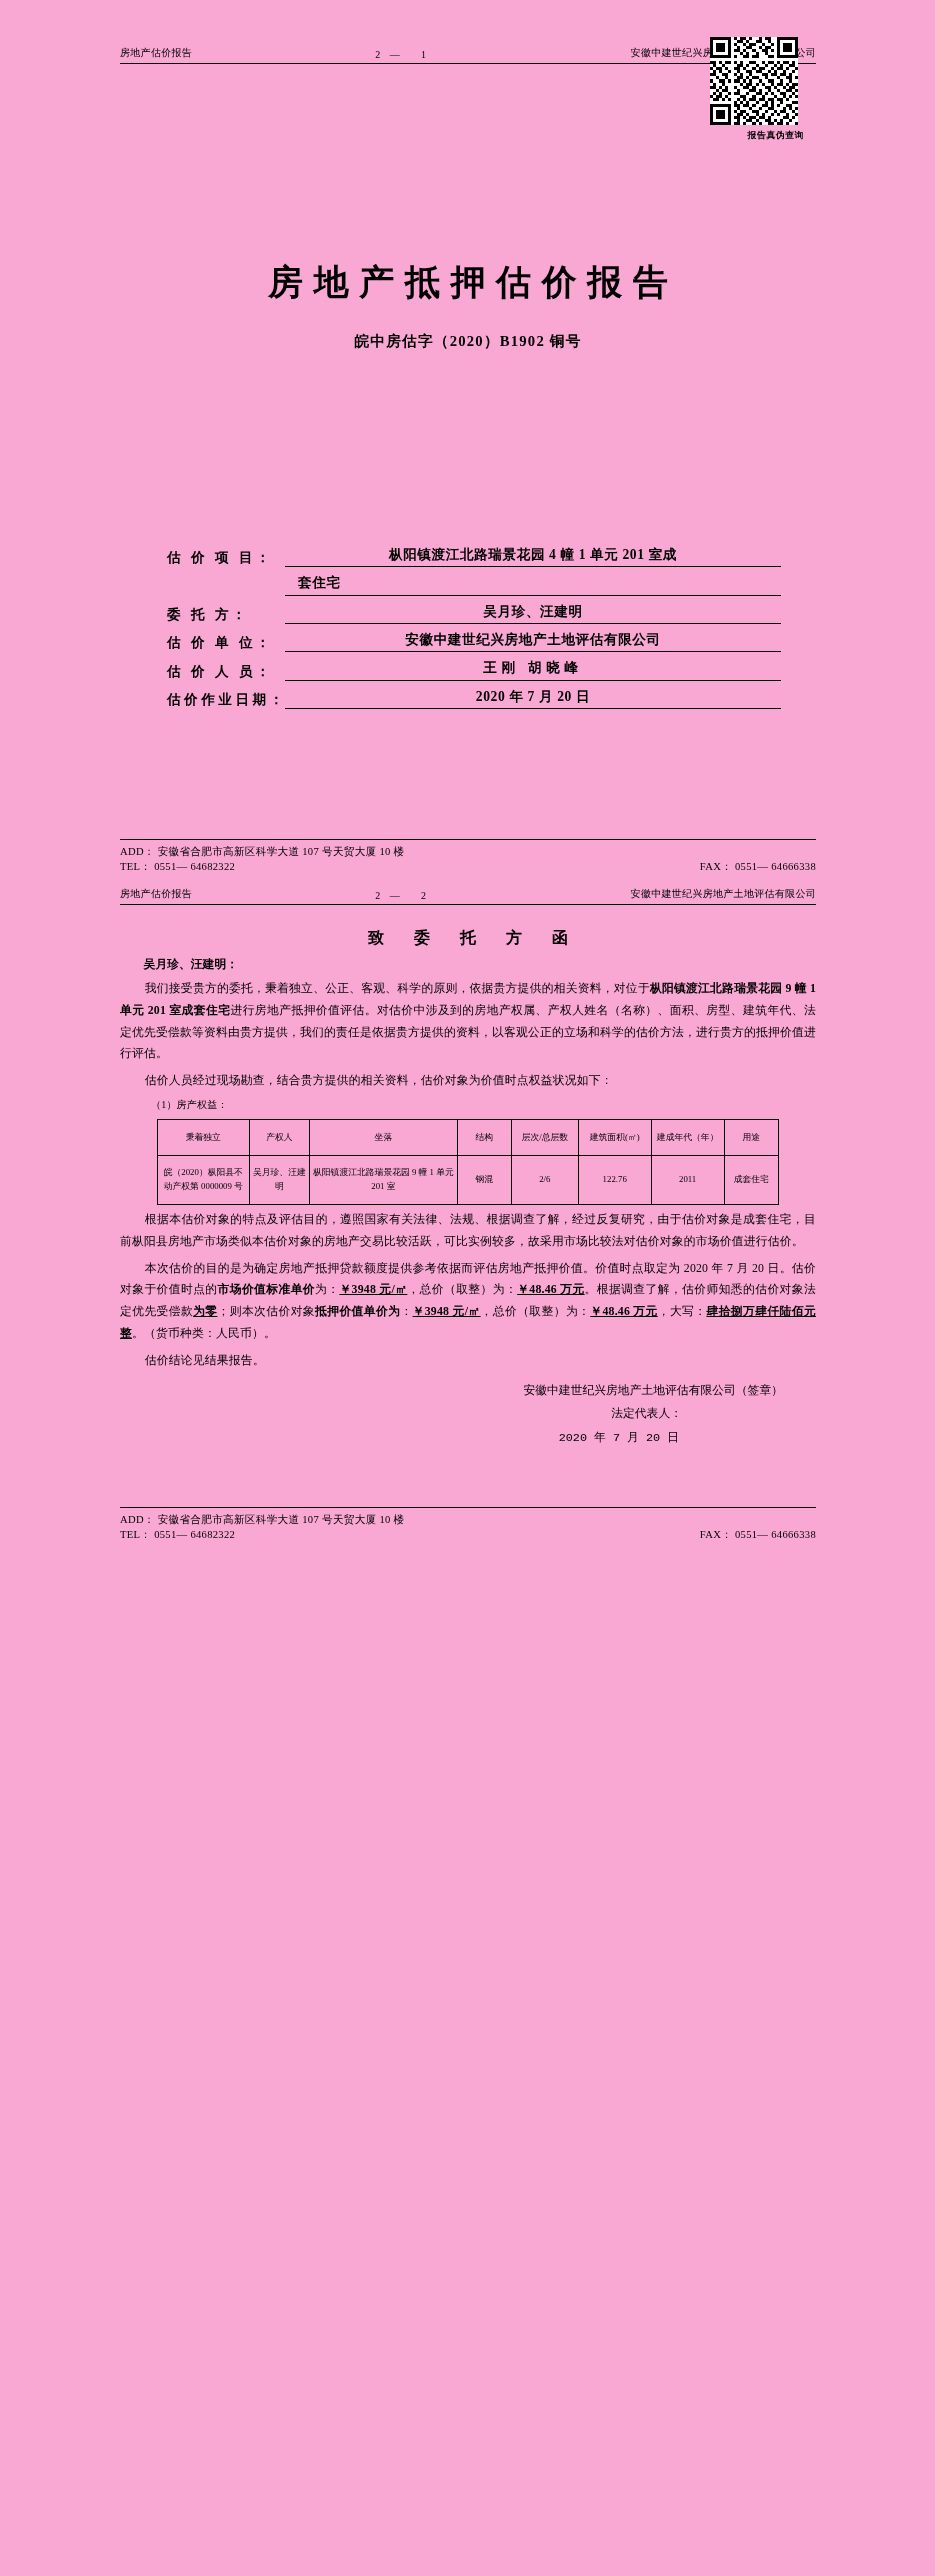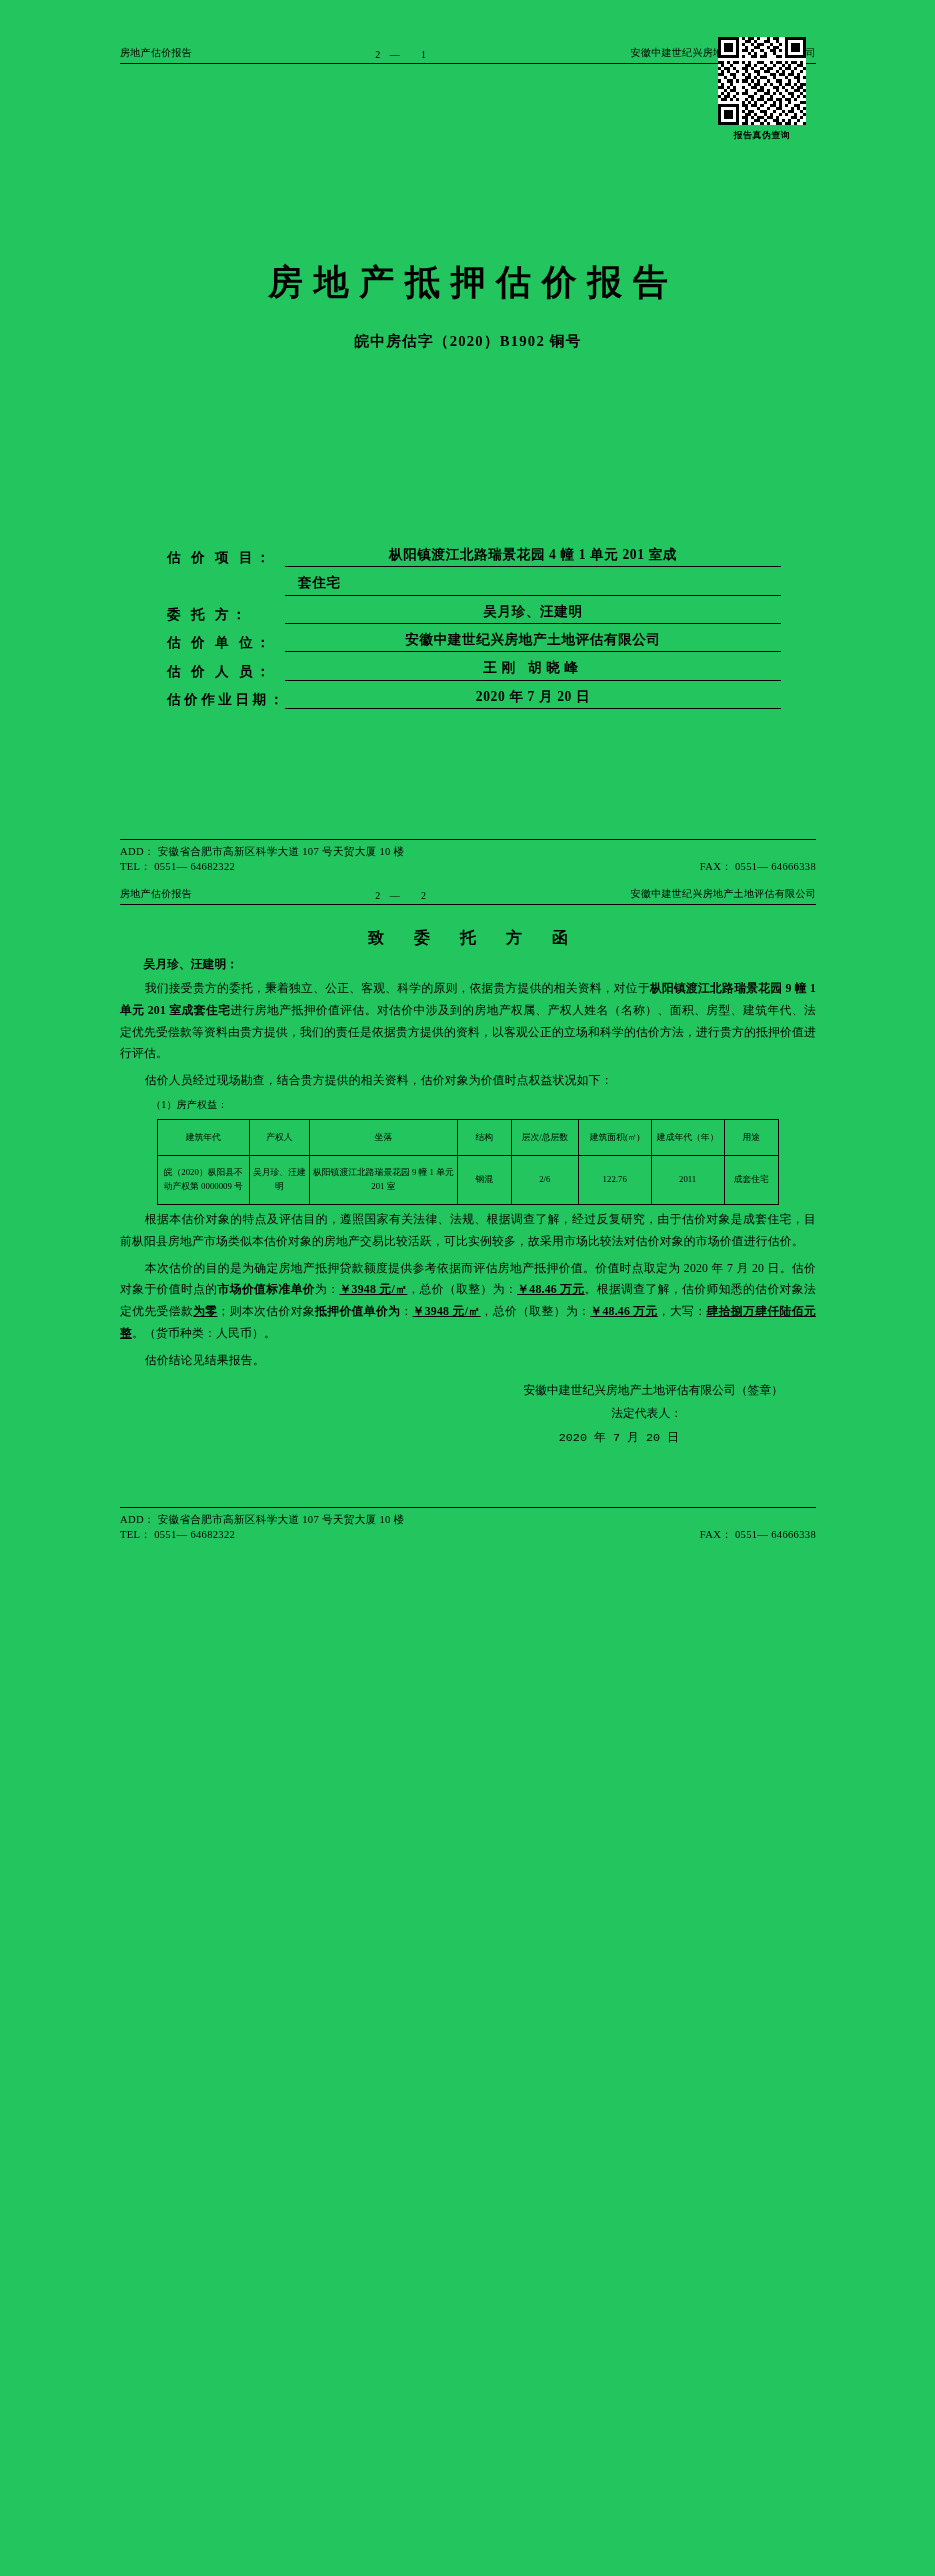--- a/index.html
+++ b/index.html
@@ -10,21 +10,21 @@
   body {
     width: 936px;
     font-family: "Liberation Serif", "DejaVu Serif", serif;
     color: #000;
     -webkit-font-smoothing: antialiased;
   }
   .page {
     position: relative;
     width: 936px;
     min-height: 2576px;
-    background: #22c55e;
+    background: #f9a8d4;
   }
   .sheet {
     position: relative;
     margin: 0 auto;
     width: 696px;
   }
 
   
   .run-head {
     display: flex;
@@ -39,24 +39,24 @@
     width: 30%;
     text-align: center;
     letter-spacing: 9.4px;
     font-family: "Liberation Serif", serif;
   }
   .run-head .rh-right { width: 44%; text-align: right; }
 
   
   .qr-wrap {
     position: absolute;
-    right: 4px;
+    right: 12px;
     top: 37px;
     width: 100px;
-    text-align: center;
+    text-align: right;
   }
   .qr {
     width: 88px;
     height: 88px;
     margin: 0 auto;
     display: block;
   }
   .qr-cap {
     margin-top: 4.7px;
     font-size: 8.8px;
@@ -515,21 +515,21 @@
 
     <p class="body"><span>我们接受贵方的委托，秉着独立、公正、客观、科学的原则，依据贵方提供的相关资料，对位于</span><b>枞阳镇渡江北路瑞景花园 9 幢 1 单元 201 室成套住宅</b><span>进行房地产抵押价值评估。对估价中涉及到的房地产权属、产权人姓名（名称）、面积、房型、建筑年代、法定优先受偿款等资料由贵方提供，我们的责任是依据贵方提供的资料，以客观公正的立场和科学的估价方法，进行贵方的抵押价值进行评估。</span></p>
 
     <p class="body">估价人员经过现场勘查，结合贵方提供的相关资料，估价对象为价值时点权益状况如下：</p>
 
     <div class="sub-item">（1）房产权益：</div>
 
     <table class="prop">
       <thead>
         <tr>
-          <th style="width:14%">建筑年代</th>
+          <th style="width:14%">秉着独立</th>
           <th style="width:9%">产权人</th>
           <th style="width:23%">坐落</th>
           <th style="width:8%">结构</th>
           <th style="width:10%">层次/总层数</th>
           <th style="width:11%">建筑面积(㎡)</th>
           <th style="width:11%">建成年代（年）</th>
           <th style="width:8%">用途</th>
         </tr>
       </thead>
       <tbody>

